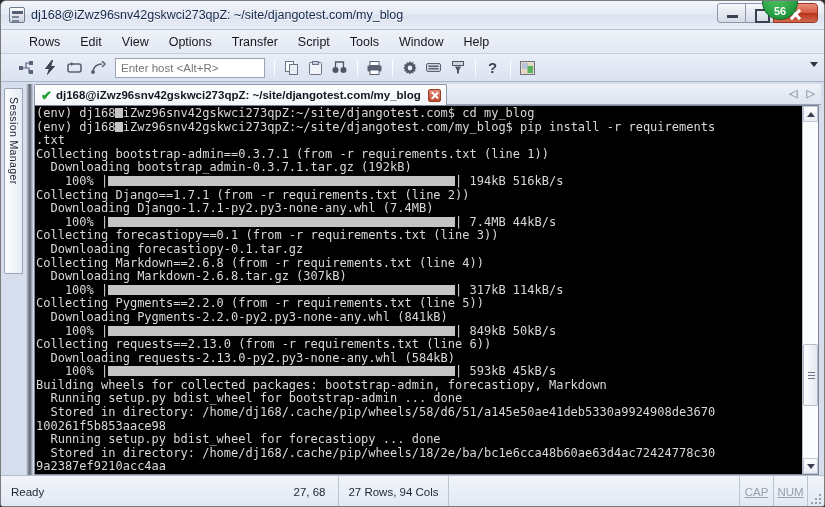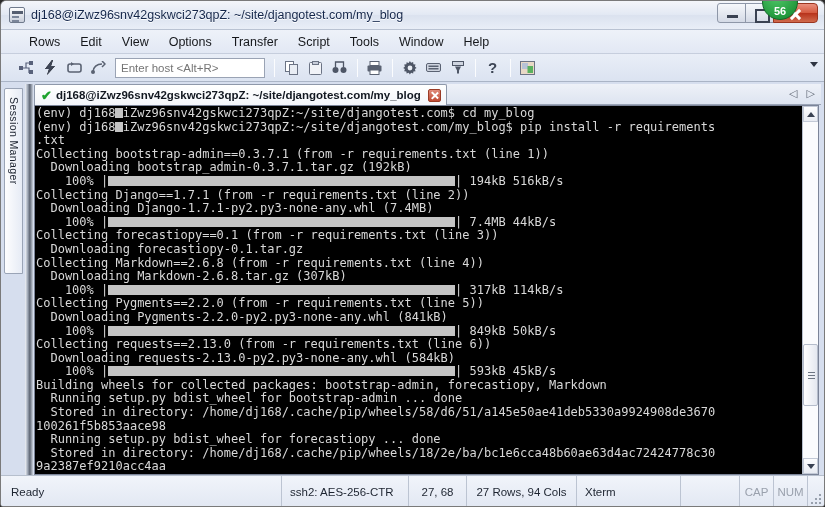--- a/index.html
+++ b/index.html
@@ -289,21 +289,21 @@
     display: flex; align-items: center;
     border-right: 1px solid #bcc4d2;
     white-space: nowrap;
   }
   .sb-ready { width: 280px; border-right: none; padding-left: 10px; }
   .sb-enc   { width: 128px; border-left: 1px solid #bcc4d2; justify-content: flex-start; }
   .sb-pos   { width: 58px; justify-content: center; }
   .sb-size  { width: 110px; justify-content: center; }
   .sb-term  { width: 104px; }
   .sb-spacer{ flex: 1 1 auto; }
-  .sb-cap, .sb-num { width: 34px; justify-content: center; color: #9aa1ad; }
+  .sb-cap, .sb-num { width: 34px; justify-content: center; color: #9aa1ad; text-decoration: underline; }
   .sb-grip {
     width: 16px; height: 100%;
     display:flex; align-items:flex-end; justify-content:flex-end;
     padding: 0 3px 3px 0;
   }
   .sb-grip i {
     display:block; width:2px; height:2px; background:#98a0ad;
     box-shadow: -4px 0 0 #98a0ad, -8px 0 0 #98a0ad,
                  0 -4px 0 #98a0ad, -4px -4px 0 #98a0ad,
                  0 -8px 0 #98a0ad;
@@ -469,24 +469,22 @@
               <div class="vs-arrow-down"></div>
             </div>
         </div>
       </div>
 
     </div>
   </div>
 
   <div class="statusbar">
     <div class="sb-cell sb-ready">Ready</div>
-    <div class="sb-cell sb-enc">ssh2: AES-256-CTR</div>
     <div class="sb-cell sb-pos">27, 68</div>
     <div class="sb-cell sb-size">27 Rows, 94 Cols</div>
-    <div class="sb-cell sb-term">Xterm</div>
     <div class="sb-cell sb-spacer"></div>
     <div class="sb-cell sb-cap">CAP</div>
     <div class="sb-cell sb-num">NUM</div>
     <div class="sb-grip">
         <i></i>
       </div>
   </div>
 
 </div>
 

